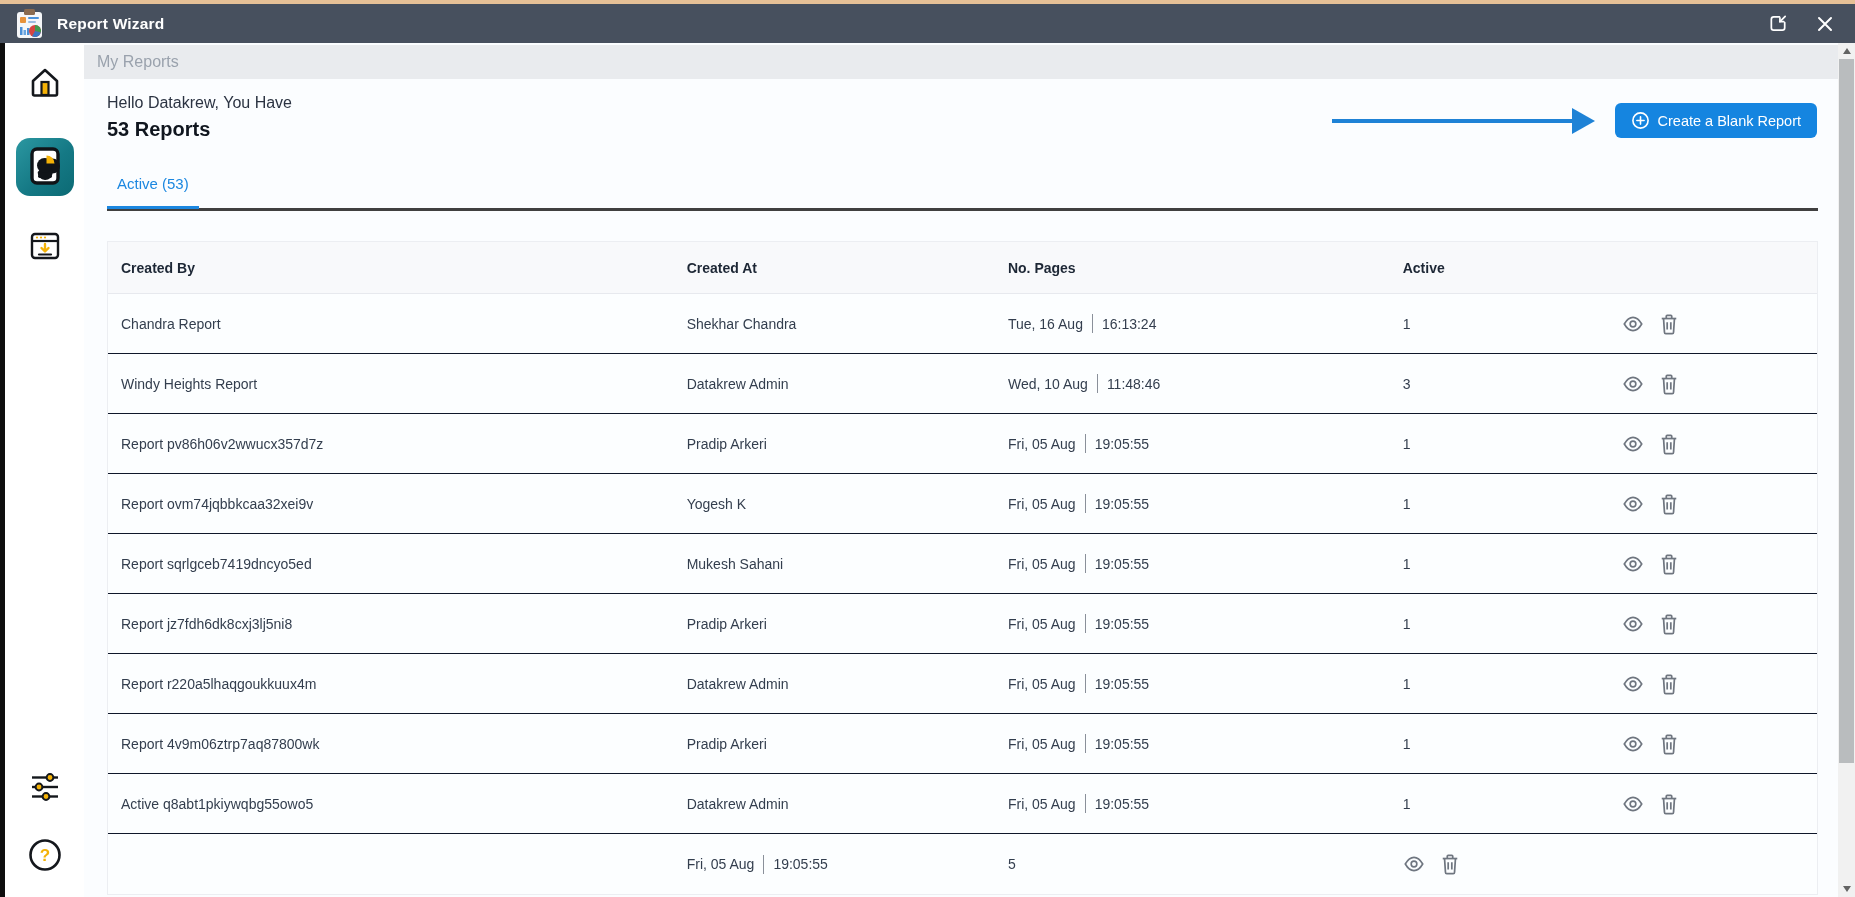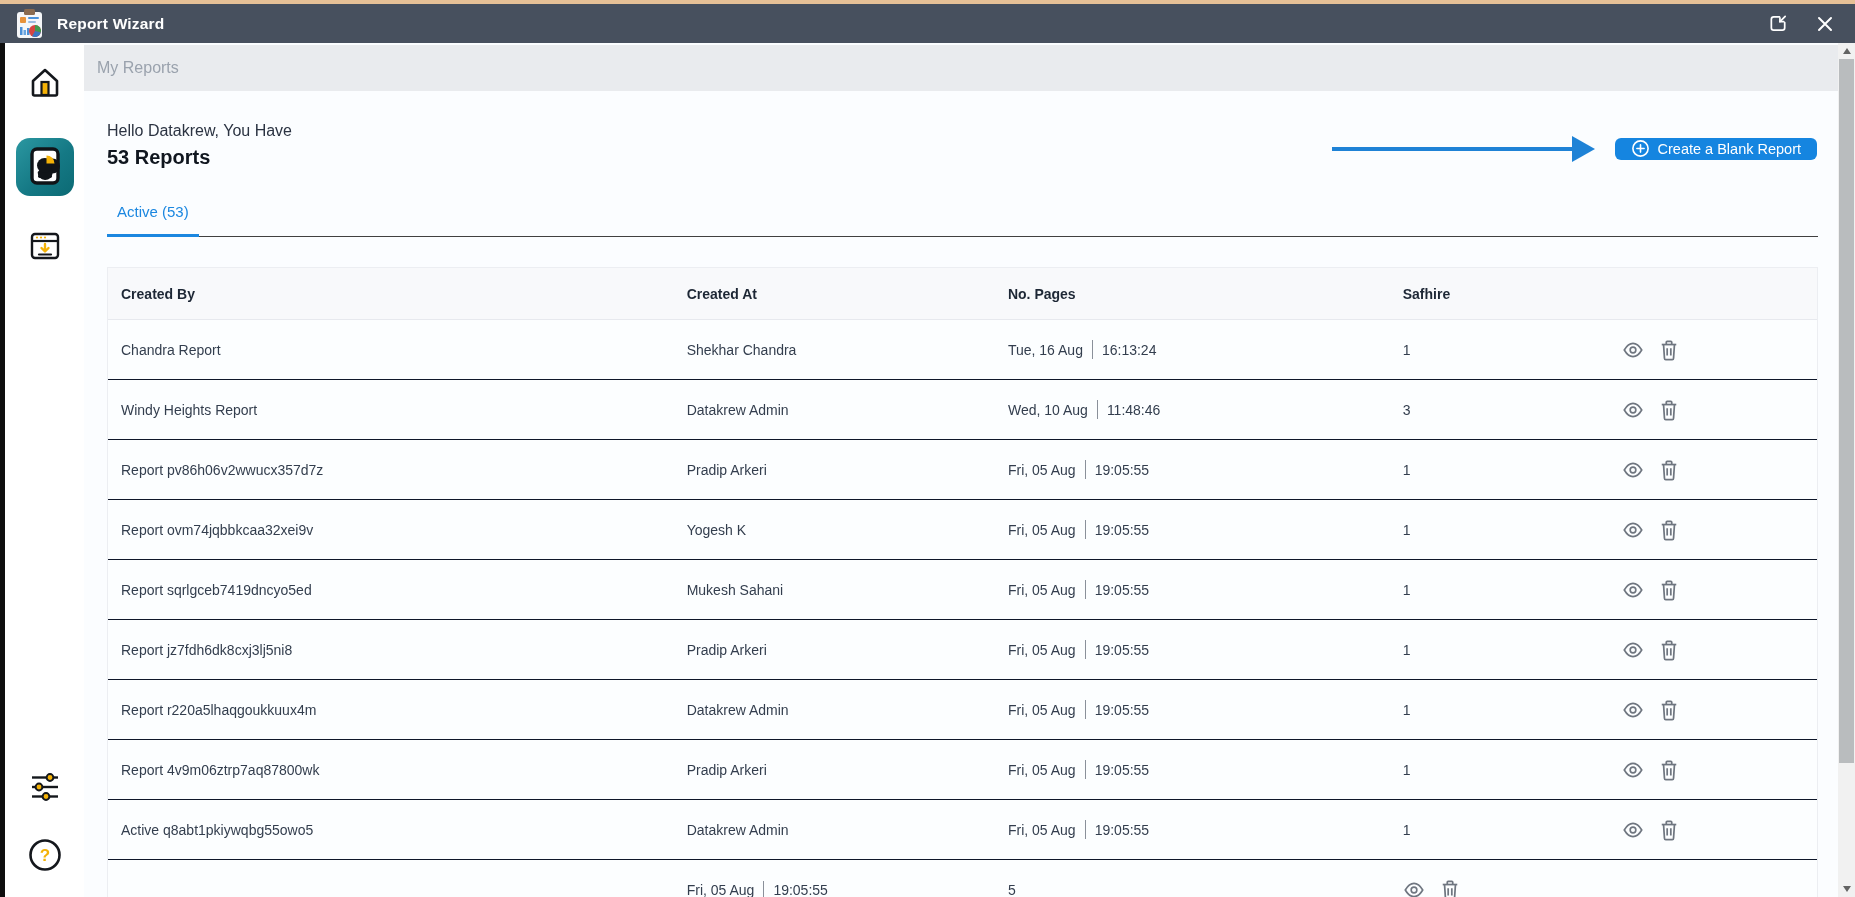--- a/index.html
+++ b/index.html
@@ -23,35 +23,35 @@
   .sidebar { width:84px; background:#ffffff; border-left:5px solid #0e0e0e; display:flex; flex-direction:column; align-items:center; padding:20px 0 22px 0; flex:0 0 auto; }
   .side-btn { background:none; border:none; cursor:pointer; display:flex; align-items:center; justify-content:center; }
   .side-btn.home { margin-top:2px; }
   .side-btn.reports { margin-top:34px; width:58px; height:58px; border-radius:14px; background:linear-gradient(135deg,#2b97a1 0%,#157985 55%,#0c6a74 100%); }
   .side-btn.export { margin-top:34px; }
   .side-btn.filters { margin-top:auto; }
   .side-btn.help { margin-top:32px; }
 
   .main { flex:1; display:flex; flex-direction:column; background:#fbfdff; min-width:0; }
 
-  .breadcrumb-bar { height:46px; margin-top:2px; background:#e9ebee; display:flex; align-items:center; padding-left:13px; flex:0 0 auto; }
+  .breadcrumb-bar { height:34px; margin-top:2px; background:#e9ebee; display:flex; align-items:center; padding-left:13px; flex:0 0 auto; }
   .breadcrumb { color:#9aa2ad; font-size:16px; }
 
-  .page-header { display:flex; align-items:center; padding:15px 21px 0 23px; flex:0 0 auto;margin-top:16px; }
+  .page-header { display:flex; align-items:center; padding:15px 21px 0 23px; flex:0 0 auto; }
   .greeting { font-size:16px; color:#2b3342; }
   .report-count { font-size:20px; font-weight:bold; color:#10161f; margin-top:6px; }
   .header-spacer { flex:1; }
 
   .pointer-arrow { display:flex; align-items:center; margin-right:20px; margin-top:6px; }
   .arrow-line { width:240px; height:4px; background:#1e82d6; }
   .arrow-head { width:0; height:0; border-left:23px solid #1e82d6; border-top:13px solid transparent; border-bottom:13px solid transparent; }
 
-  .create-btn { display:flex; align-items:center; gap:8px; background:#1585e0; color:#ffffff; border:none; border-radius:6px; height:22px; padding:0 16px; font-size:14.5px; font-family:"Liberation Sans", sans-serif; cursor:pointer; margin-top:6px; }
-
-  .tabs { margin:34px 20px 0 23px; border-bottom:1px solid #404040; flex:0 0 auto; }
+  .create-btn { display:flex; align-items:center; gap:8px; background:#1585e0; color:#ffffff; border:none; border-radius:6px; height:35px; padding:0 16px; font-size:14.5px; font-family:"Liberation Sans", sans-serif; cursor:pointer; margin-top:6px; }
+
+  .tabs { margin:34px 20px 0 23px; border-bottom:3px solid #404040; flex:0 0 auto; }
   .tab { display:inline-block; background:none; border:none; cursor:pointer; font-family:"Liberation Sans", sans-serif; font-size:15px; color:#1b87e0; padding:0 10px 14px 10px; border-bottom:3px solid #1b87e0; margin-bottom:-1px; }
 
   
   .table { margin:30px 20px 0 23px; border:1px solid #eceef2; background:#fcfeff; }
   .tgrid { display:grid; grid-template-columns:33.1% 18.8% 23.1% 12.85% 1fr; align-items:center; }
   .thead { background:#f8f9fb; height:52px; border-bottom:1px solid #e7e9ee; font-weight:bold; font-size:14px; color:#1d2735; }
   .thead > div { padding-left:13px; }
   .trow { height:60px; font-size:14px; color:#333e4e; border-bottom:1px solid #0f172a; background:#fcfeff; }
   .trow:last-child { border-bottom:none; }
   .trow > div { padding-left:13px; white-space:nowrap; overflow:hidden; }
@@ -199,21 +199,21 @@
 
       <div class="tabs">
         <button class="tab">Active (53)</button>
       </div>
 
       <div class="table">
         <div class="tgrid thead">
           <div>Created By</div>
           <div>Created At</div>
           <div>No. Pages</div>
-          <div>Safhire</div>
+          <div>Active</div>
         </div>
         <div>
   <div class="tgrid trow">
     <div>Chandra Report</div>
     <div>Shekhar Chandra</div>
     <div class="created-at">
       <span>Tue, 16 Aug</span>
       <span class="vbar"></span>
       <span>16:13:24</span>
     </div>

